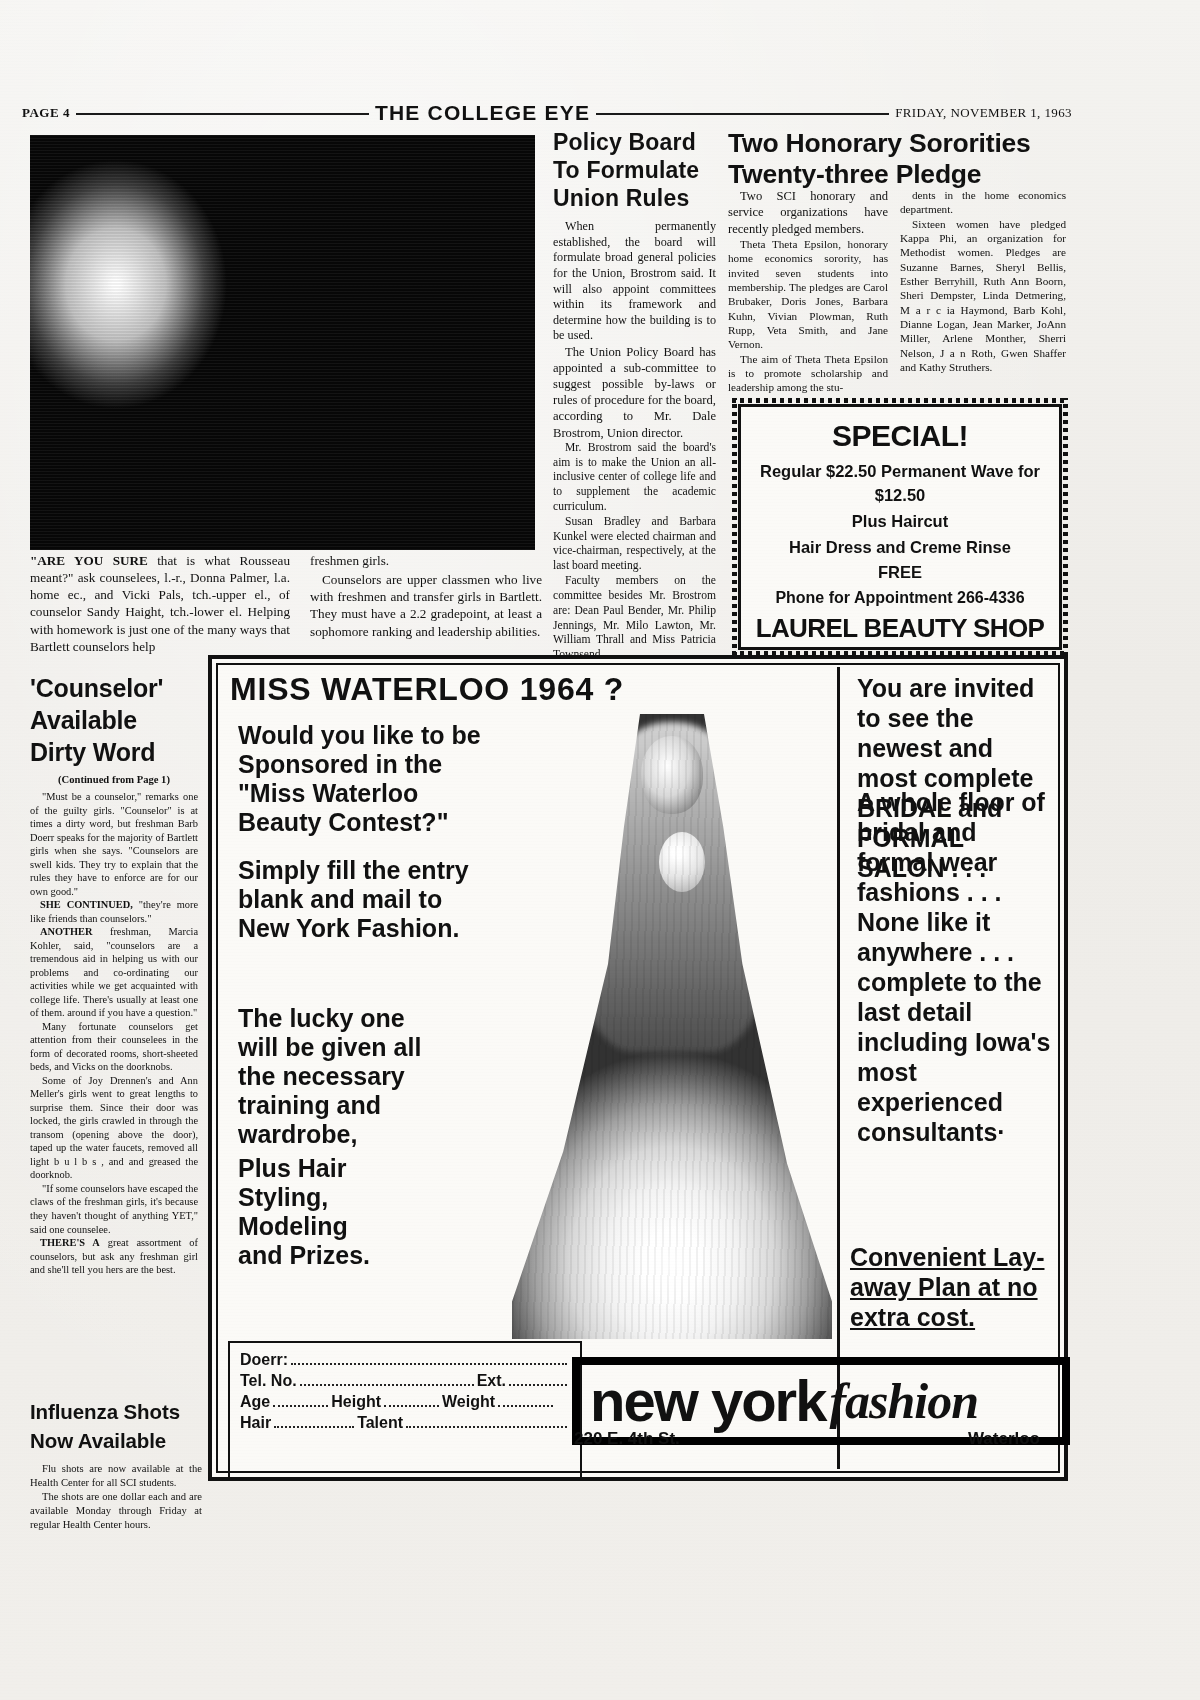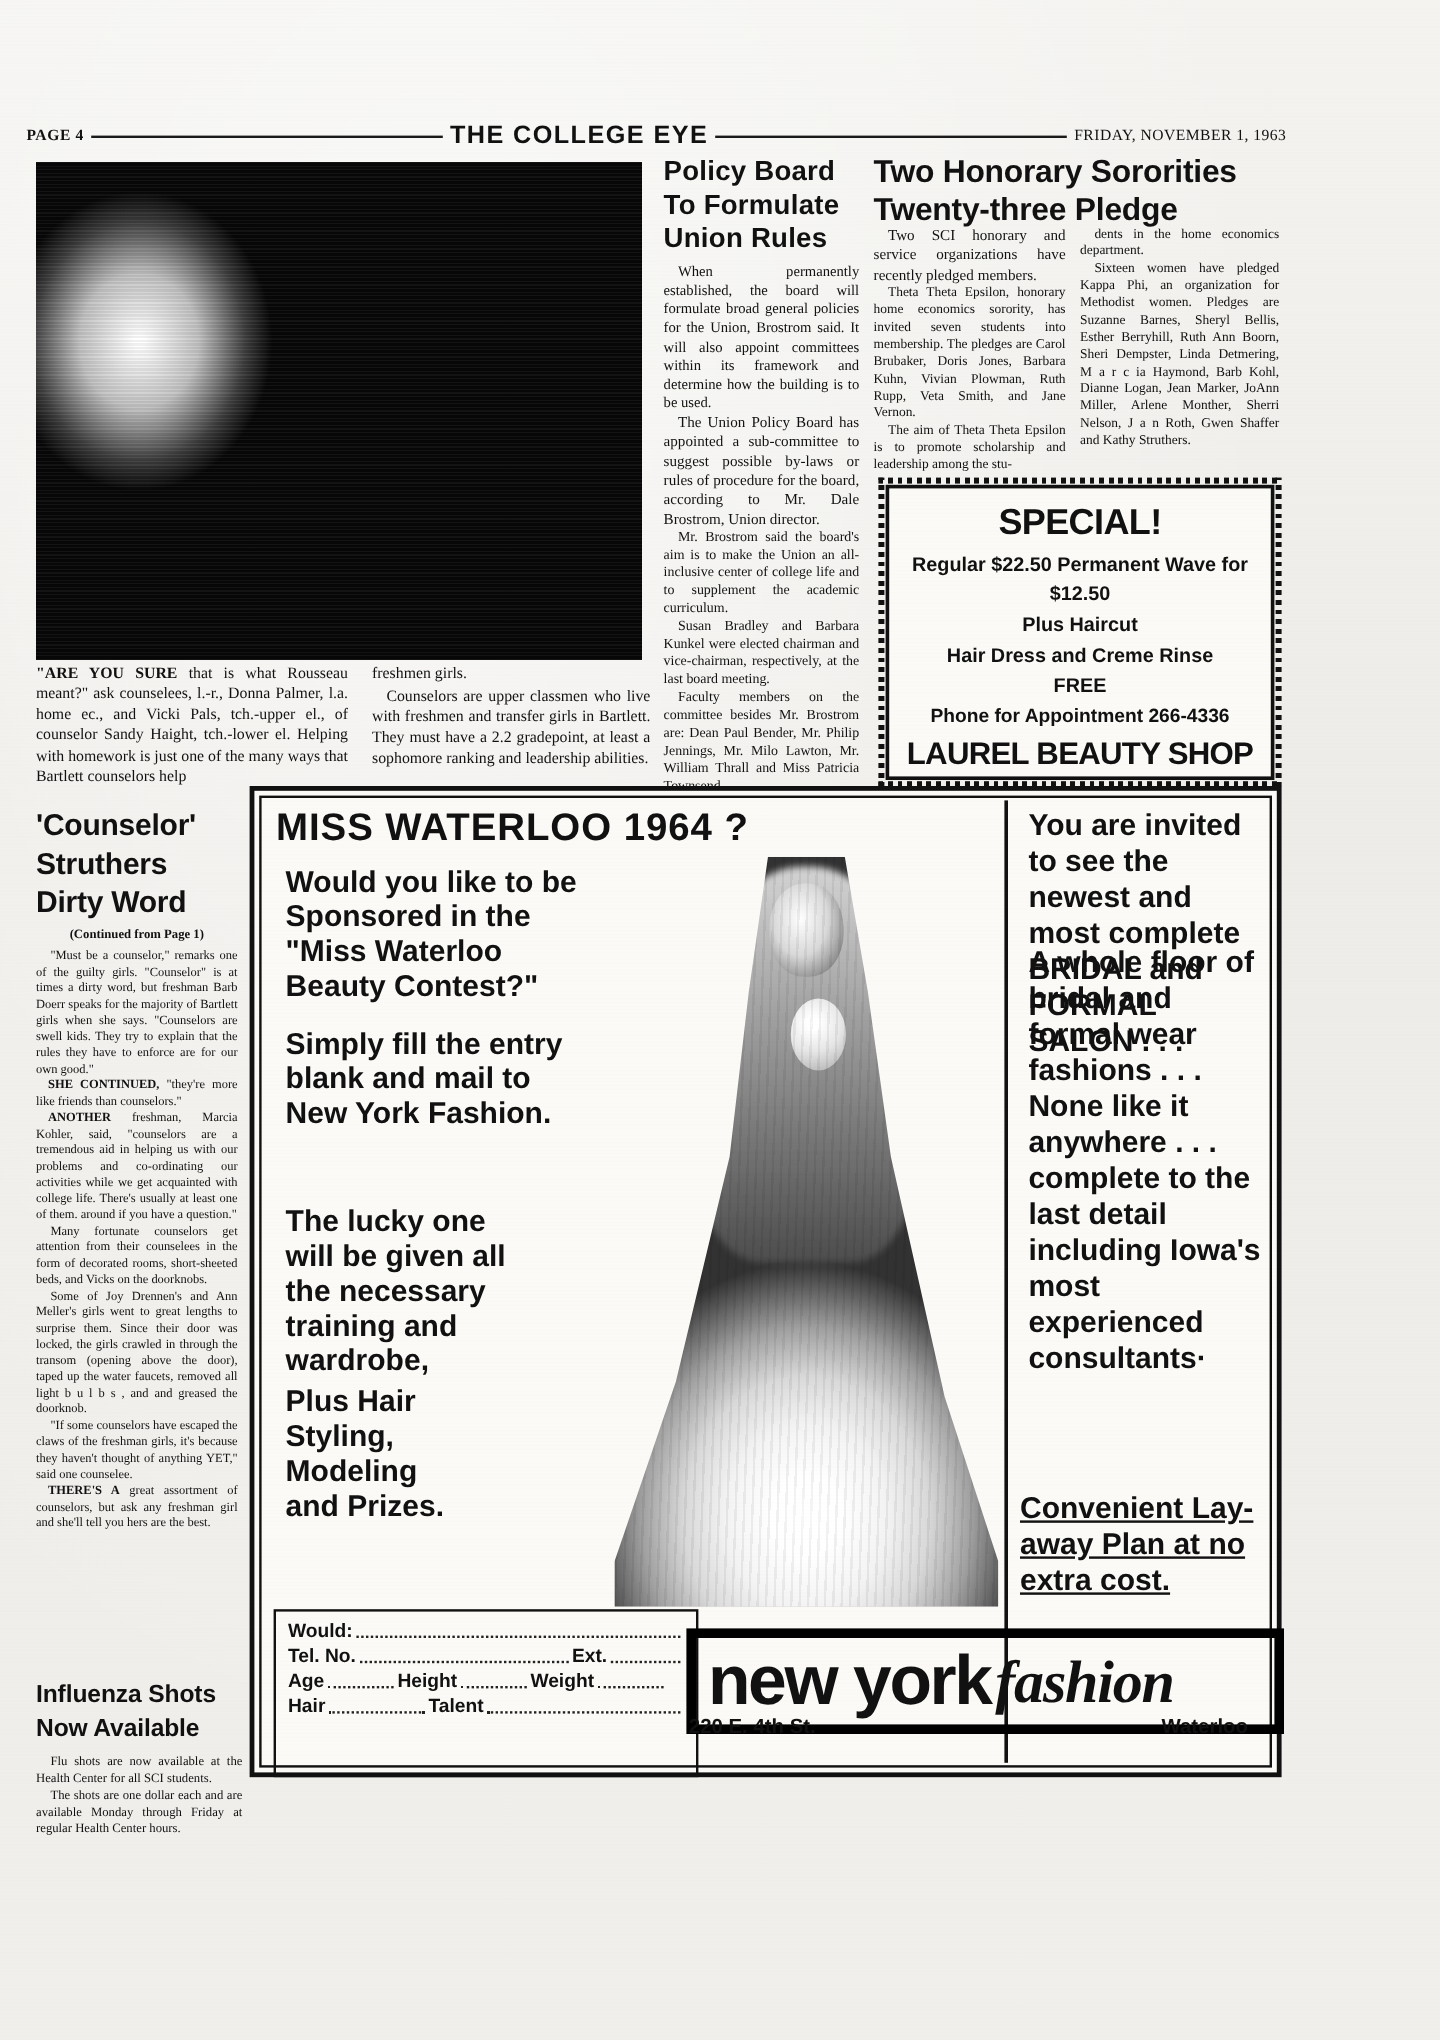--- a/index.html
+++ b/index.html
@@ -173,21 +173,21 @@
       <div class="hd-sans" style="font-size:16.5px;margin-top:7px;">Hair Dress and Creme Rinse</div>
       <div class="hd-sans" style="font-size:16.5px;margin-top:6px;">FREE</div>
       <div class="hd-sans" style="font-size:16px;margin-top:7px;">Phone for Appointment 266-4336</div>
       <div class="hd-sans" style="font-size:26px;margin-top:6px;letter-spacing:-.6px;">LAUREL BEAUTY SHOP</div>
     </div>
   </div>
 
   <div style="position:absolute;left:30px;top:672px;width:168px;">
     <div class="hd-sans" style="font-size:25px;line-height:1.28;letter-spacing:-.2px;">
       <div>'Counselor'</div>
-      <div>Struthers</div>
+      <div>Available</div>
       <div>Dirty Word</div>
     </div>
     <div style="text-align:center;font-family:'Liberation Serif',serif;font-weight:bold;font-size:10.6px;margin-top:6px;">(Continued from Page 1)</div>
     <div class="body-text" style="margin-top:5px;font-size:10.4px;line-height:1.3;">
       <p>"Must be a counselor," remarks one of the guilty girls. "Counselor" is at times a dirty word, but freshman Barb Doerr speaks for the majority of Bartlett girls when she says. "Counselors are swell kids. They try to explain that the rules they have to enforce are for our own good."</p>
       <p style="text-indent:10px;"><span style="font-weight:bold;">SHE CONTINUED,</span><span> "they're more like friends than counselors."</span></p>
       <p style="text-indent:10px;"><span style="font-weight:bold;">ANOTHER</span><span> freshman, Marcia Kohler, said, "counselors are a tremendous aid in helping us with our problems and co-ordinating our activities while we get acquainted with college life. There's usually at least one of them. around if you have a question."</span></p>
       <p>Many fortunate counselors get attention from their counselees in the form of decorated rooms, short-sheeted beds, and Vicks on the doorknobs.</p>
       <p>Some of Joy Drennen's and Ann Meller's girls went to great lengths to surprise them. Since their door was locked, the girls crawled in through the transom (opening above the door), taped up the water faucets, removed all light b u l b s , and and greased the doorknob.</p>
       <p>"If some counselors have escaped the claws of the freshman girls, it's because they haven't thought of anything YET," said one counselee.</p>
@@ -227,21 +227,21 @@
       <div style="position:absolute;left:46%;top:118px;width:46px;height:60px;border-radius:50%;
                   background:radial-gradient(circle at 40% 35%, #ffffff 0%, #e2e0dc 50%, #a9a7a3 100%);opacity:.9;"></div>
     </div>
 
     <div class="hd-sans" style="position:absolute;left:645px;top:14px;width:196px;font-size:25px;line-height:1.2;">You are invited to see the newest and most complete BRIDAL and FORMAL SALON . . .</div>
     <div class="hd-sans" style="position:absolute;left:645px;top:128px;width:200px;font-size:25px;line-height:1.2;">A whole floor of bridal and formal wear fashions . . . None like it anywhere . . . complete to the last detail including Iowa's most experienced consultants·</div>
     <div class="hd-sans" style="position:absolute;left:638px;top:583px;width:215px;font-size:25px;line-height:1.2;text-decoration:underline;">Convenient Lay-away Plan at no extra cost.</div>
 
     <div style="position:absolute;left:16px;top:682px;width:330px;height:120px;border:2px solid #111;padding:8px 10px;">
       <div style="display:flex;align-items:flex-end;margin-bottom:3px;">
-        <span class="hd-sans" style="font-size:16px;">Would:</span>
+        <span class="hd-sans" style="font-size:16px;">Doerr:</span>
         <span class="dotline"></span>
       </div>
       <div style="display:flex;align-items:flex-end;margin-bottom:3px;">
         <span class="hd-sans" style="font-size:16px;">Tel. No.</span>
         <span class="dotline"></span>
         <span class="hd-sans" style="font-size:16px;">Ext.</span>
         <span class="dotline" style="max-width:58px;"></span>
       </div>
       <div style="display:flex;align-items:flex-end;margin-bottom:3px;">
         <span class="hd-sans" style="font-size:16px;">Age</span>

